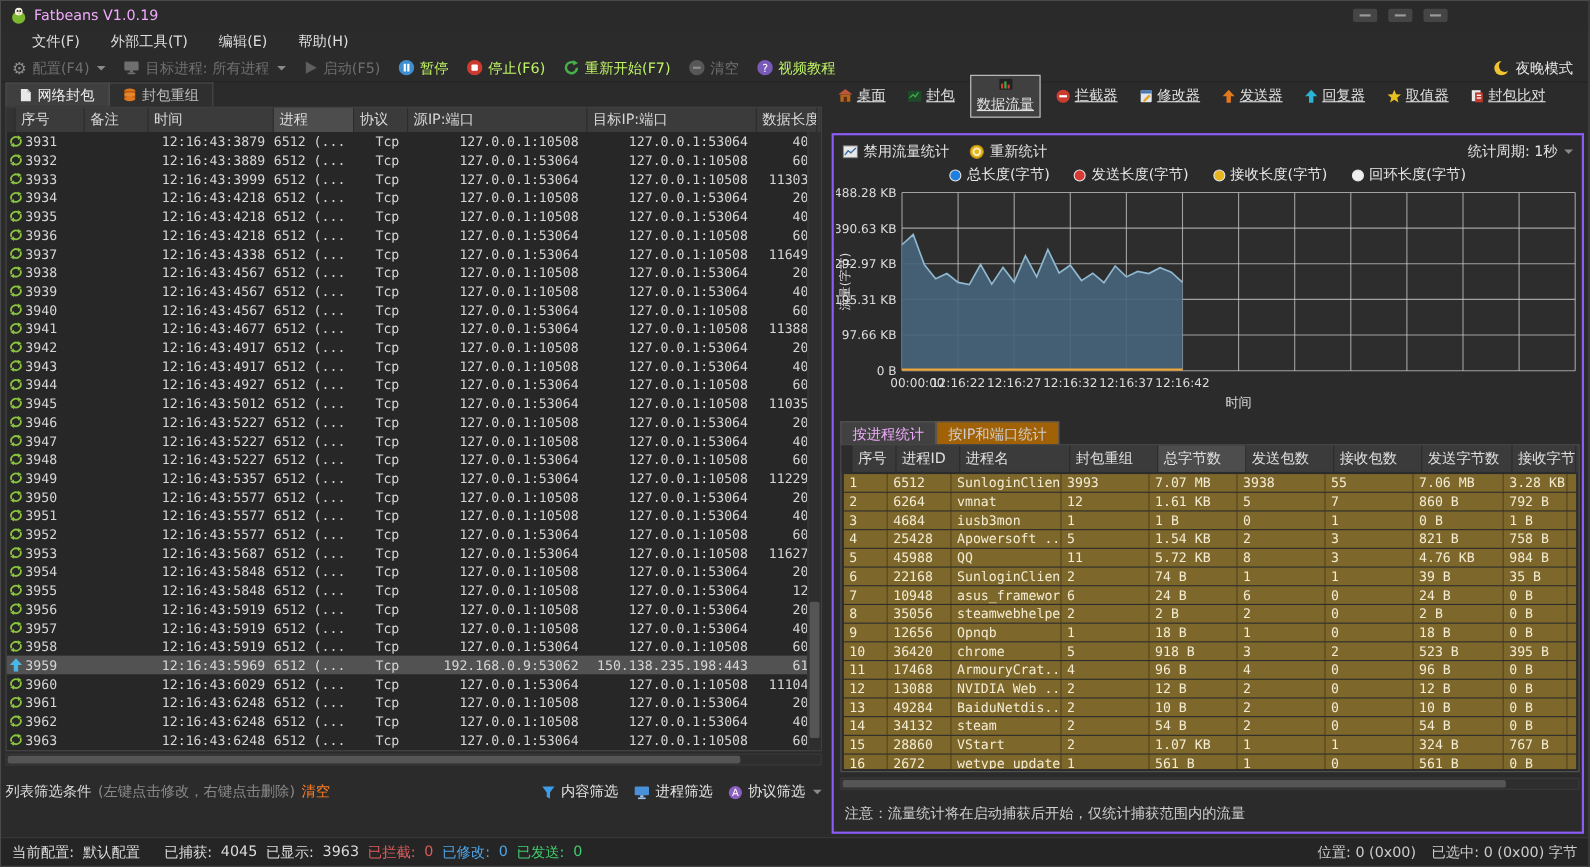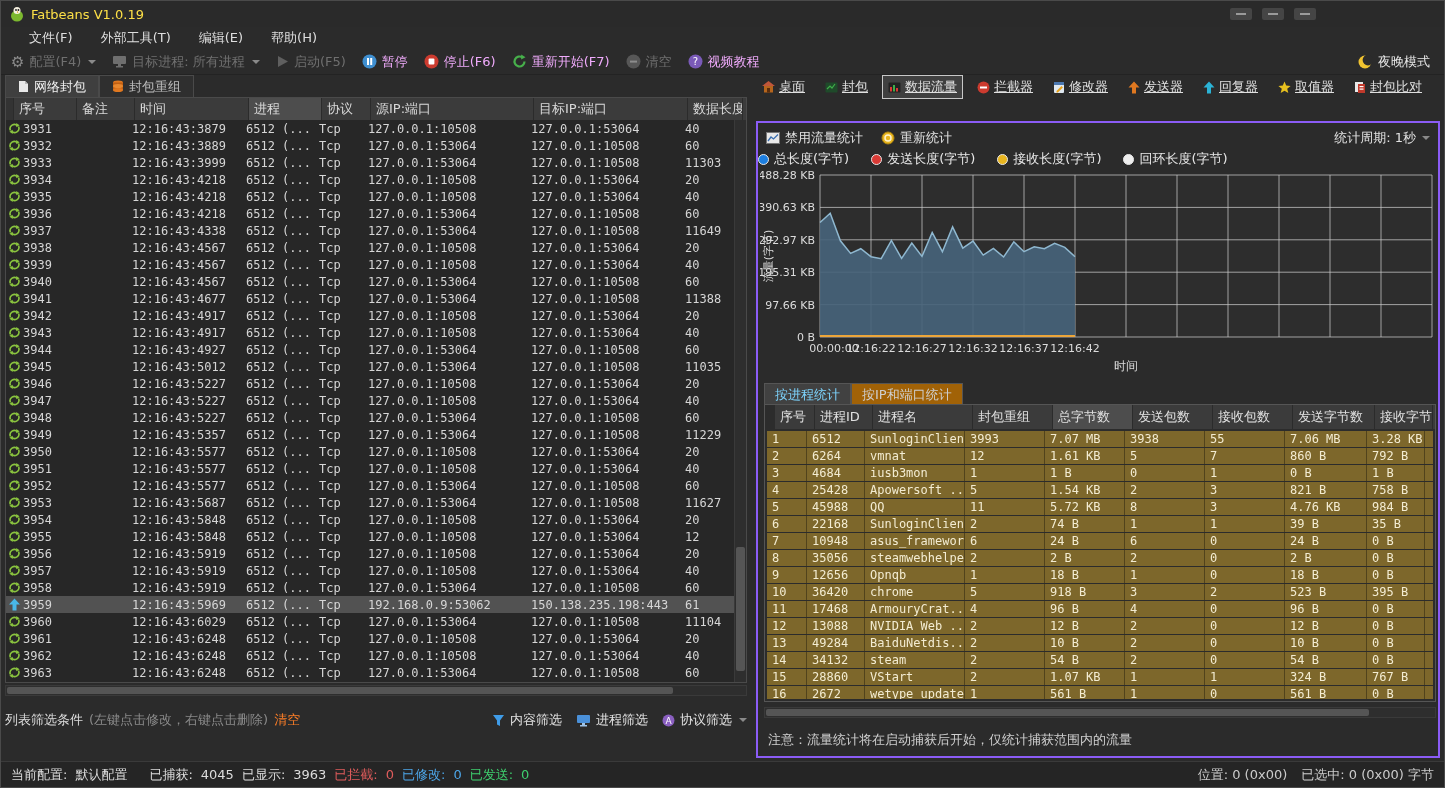--- a/index.html
+++ b/index.html
@@ -6,48 +6,48 @@
   html,body { width:1445px; height:788px; overflow:hidden; }
   body {
     background:#2b2b2b; color:#dcdcdc;
     font-family:"DejaVu Sans", sans-serif; font-size:13px;
     position:relative; border:1px solid #4a4a4a;
   }
   .icon { display:inline-block; vertical-align:middle; }
 
   
   .titlebar { position:absolute; left:0; top:0; right:0; height:26px; background:#2a2a2a; display:flex; align-items:center; padding:0 8px; }
-  .app-title { color:#fde047; margin-left:6px; }
+  .app-title { color:#f0abfc; margin-left:6px; }
   .winbtns { margin-left:auto; display:flex; gap:10px; padding-right:120px; }
   .winbtn { width:22px; height:12px; background:#454545; border-radius:2px; position:relative; cursor:default; }
   .winbtn::after { content:""; position:absolute; left:6px; right:6px; top:5px; height:2px; background:#9a9a9a; }
 
   
   .menubar { position:absolute; left:0; top:26px; right:0; height:22px; display:flex; align-items:center; padding-left:14px; gap:0; }
   .menu-item { padding:2px 14px; color:#dedede; }
 
   
   .toolbar { position:absolute; left:0; top:48px; right:0; height:26px; display:flex; align-items:center; padding-left:10px; gap:16px; border-bottom:1px solid #232323; }
   .tb { display:flex; align-items:center; gap:5px; white-space:nowrap; }
   .tb.disabled { color:#6f6f6f; }
-  .tb.enabled { color:#f0abfc; }
+  .tb.enabled { color:#bef264; }
   .caret-d { width:0; height:0; border-left:4px solid transparent; border-right:4px solid transparent; border-top:4px solid #8a8a8a; display:inline-block; margin-left:2px;}
   .gear { color:#8c8c8c; font-size:15px; }
   .night { margin-left:auto; padding-right:14px; color:#e8e8e8; display:flex; align-items:center; gap:5px;}
 
   
   .left-panel { position:absolute; left:4px; top:74px; width:744px; height:688px; }
   .lp-tabs { display:flex; height:22px; }
   .lp-tab { display:flex; align-items:center; gap:5px; padding:0 12px; color:#bdbdbd; background:#2f2f2f; border:1px solid #4a4a4a; border-bottom:none; }
   .lp-tab.active { background:#3f3f3f; color:#f0f0f0; }
   .lp-table { position:absolute; left:0; top:22px; width:742px; height:586px; background:#272727; border:1px solid #4a4a4a; }
   .lp-header { display:flex; height:22px; background:#3b3b3b; color:#d9d9d9; align-items:center; }
   .lp-header .cell { border-right:1px solid #2b2b2b; height:100%; display:flex; align-items:center; padding-left:5px; }
   .lp-header .hl { background:#4d4d4d; }
-  .lp-body { position:absolute; left:0; top:22px; right:12px; bottom:0; overflow:hidden; }
+  .lp-body { position:absolute; left:0; top:22px; right:12px; bottom:0; overflow:hidden;text-align:right; }
   .lp-row { display:flex; height:17px; align-items:center; color:#d6d6d6; font-family:"DejaVu Sans Mono", monospace; font-size:12px; }
   .lp-row.sel { background:#525252; }
   .cell { overflow:hidden; white-space:nowrap; flex-shrink:0; padding-left:5px; }
   .c-gut { width:8px; padding:0; background:#333; height:100%; }
   .c-seq { width:63px; display:flex; align-items:center; gap:2px; padding-left:2px;}
   .c-note{ width:58px; } .c-time{ width:114px; } .c-proc{ width:73px; } .c-prot{ width:49px; }
   .c-src { width:163px; } .c-dst { width:154px; } .c-len { width:55px; }
   .vscroll { position:absolute; right:0; top:22px; bottom:0; width:12px; background:#2e2e2e; border-left:1px solid #3a3a3a;}
   .vthumb { position:absolute; left:1px; right:1px; top:76%; height:22%; background:#555; border-radius:2px; }
   .hscroll { position:absolute; left:0; top:610px; width:742px; height:11px; background:#2e2e2e; border:1px solid #3a3a3a; }
@@ -57,32 +57,32 @@
   .link-orange { color:#ff7f27; }
   .lp-filter-right { margin-left:auto; display:flex; align-items:center; gap:14px; color:#e2e2e2; }
   .fitem { display:flex; align-items:center; gap:5px; }
 
   
   .right-panel { position:absolute; left:753px; top:74px; width:688px; height:688px; }
   .rp-row1 { display:flex; gap:26px; height:20px; align-items:center; padding-left:6px; color:#e0e0e0;}
   .rp-row1 .fitem { gap:6px; }
   .rp-row2 { display:flex; gap:8px; height:24px; align-items:center; padding-left:2px; color:#e0e0e0; }
   .rp-tab { display:flex; align-items:center; gap:4px; padding:2px 5px; border:1px solid transparent;text-decoration:underline; }
-  .rp-tab.active { border:1px solid #c8c8c8; background:#404040; }
+  .rp-tab.active { border:1px solid #c8c8c8; background:#404040;flex-direction:column; }
   .rp-group { position:absolute; left:2px; top:46px; width:684px; height:637px; border:2px solid #8b5cf6; }
   .rp-controls { position:absolute; left:8px; right:8px; top:4px; height:22px; display:flex; align-items:center; gap:18px; color:#e2e2e2; }
   .rp-period { margin-left:auto; display:flex; align-items:center; gap:4px; }
-  .legend { position:absolute; left:0; right:0; top:28px; height:16px; display:flex; gap:22px; align-items:center; color:#e8e8e8; }
+  .legend { position:absolute; left:0; right:0; top:28px; height:16px; display:flex; justify-content:center; gap:22px; align-items:center; color:#e8e8e8; }
   .leg-item { display:flex; align-items:center; gap:5px; }
   .leg-dot { width:11px; height:11px; border-radius:50%; border:1px solid #e8e8e8; }
   #chart-wrap { position:absolute; left:2px; top:46px; }
 
   .stats-tabs { position:absolute; left:6px; top:260px; display:flex; height:21px; }
   .stats-tab { padding:2px 10px; border:1px solid #555; border-bottom:none; color:#cfcfcf; background:#a16207; }
-  .stats-tab.active { background:#414141; color:#7dd3fc; }
+  .stats-tab.active { background:#414141; color:#f0abfc; }
   .stats-table { position:absolute; left:6px; top:281px; width:672px; height:298px; border:1px solid #555; background:#2c2c2c; }
   .st-header { display:flex; height:24px; background:#3b3b3b; color:#e0e0e0; align-items:center; }
   .st-header .cell { border-right:1px solid #2b2b2b; height:100%; display:flex; align-items:center; padding-left:5px; }
   .st-header .hl { background:#4d4d4d; }
   .st-body { position:absolute; top:26px; left:2px; right:2px; bottom:2px; overflow:hidden; }
   .st-row { display:flex; height:16px; margin-bottom:1px; background:#7d672b; color:#f3ecd2; font-family:"DejaVu Sans Mono", monospace; font-size:12px; align-items:center; }
   .st-row .cell { border-right:1px solid rgba(0,0,0,0.35); height:100%; display:flex; align-items:center; }
   .s-gut{width:10px;padding:0;background:#2c2c2c;border-right:none!important;} .s-idx{width:40px;} .s-pid{width:58px;} .s-pname{width:100px;}
   .s-tpkt{width:80px;} .s-tbytes{width:80px;} .s-spkt{width:80px;} .s-rpkt{width:80px;} .s-sbytes{width:82px;} .s-rbytes{width:58px;}
   .st-hscroll { position:absolute; left:6px; top:584px; width:672px; height:11px; background:#2e2e2e; border:1px solid #3a3a3a; }

